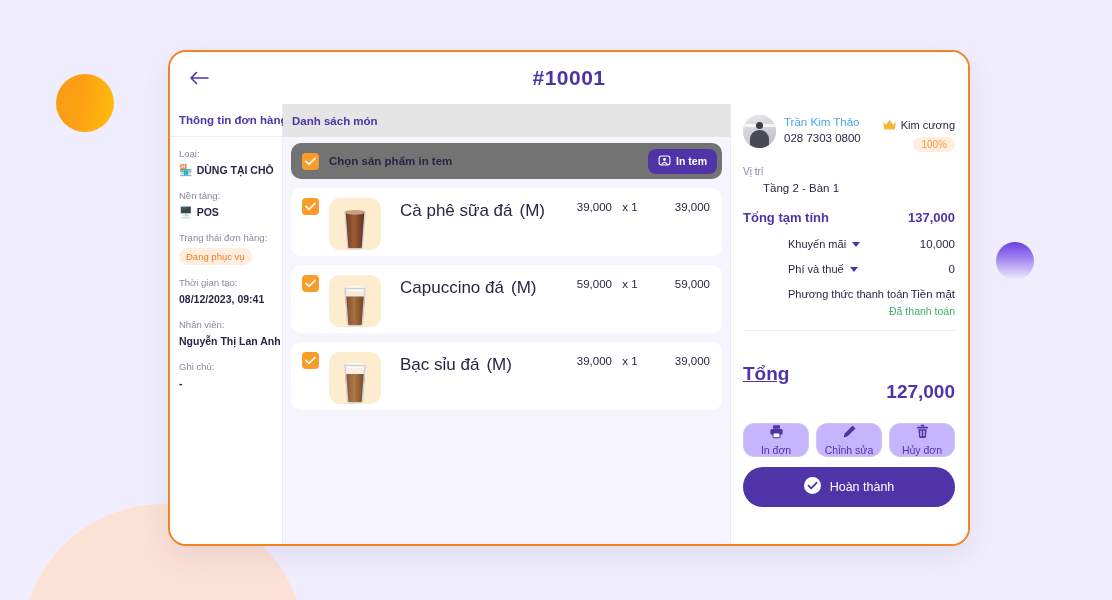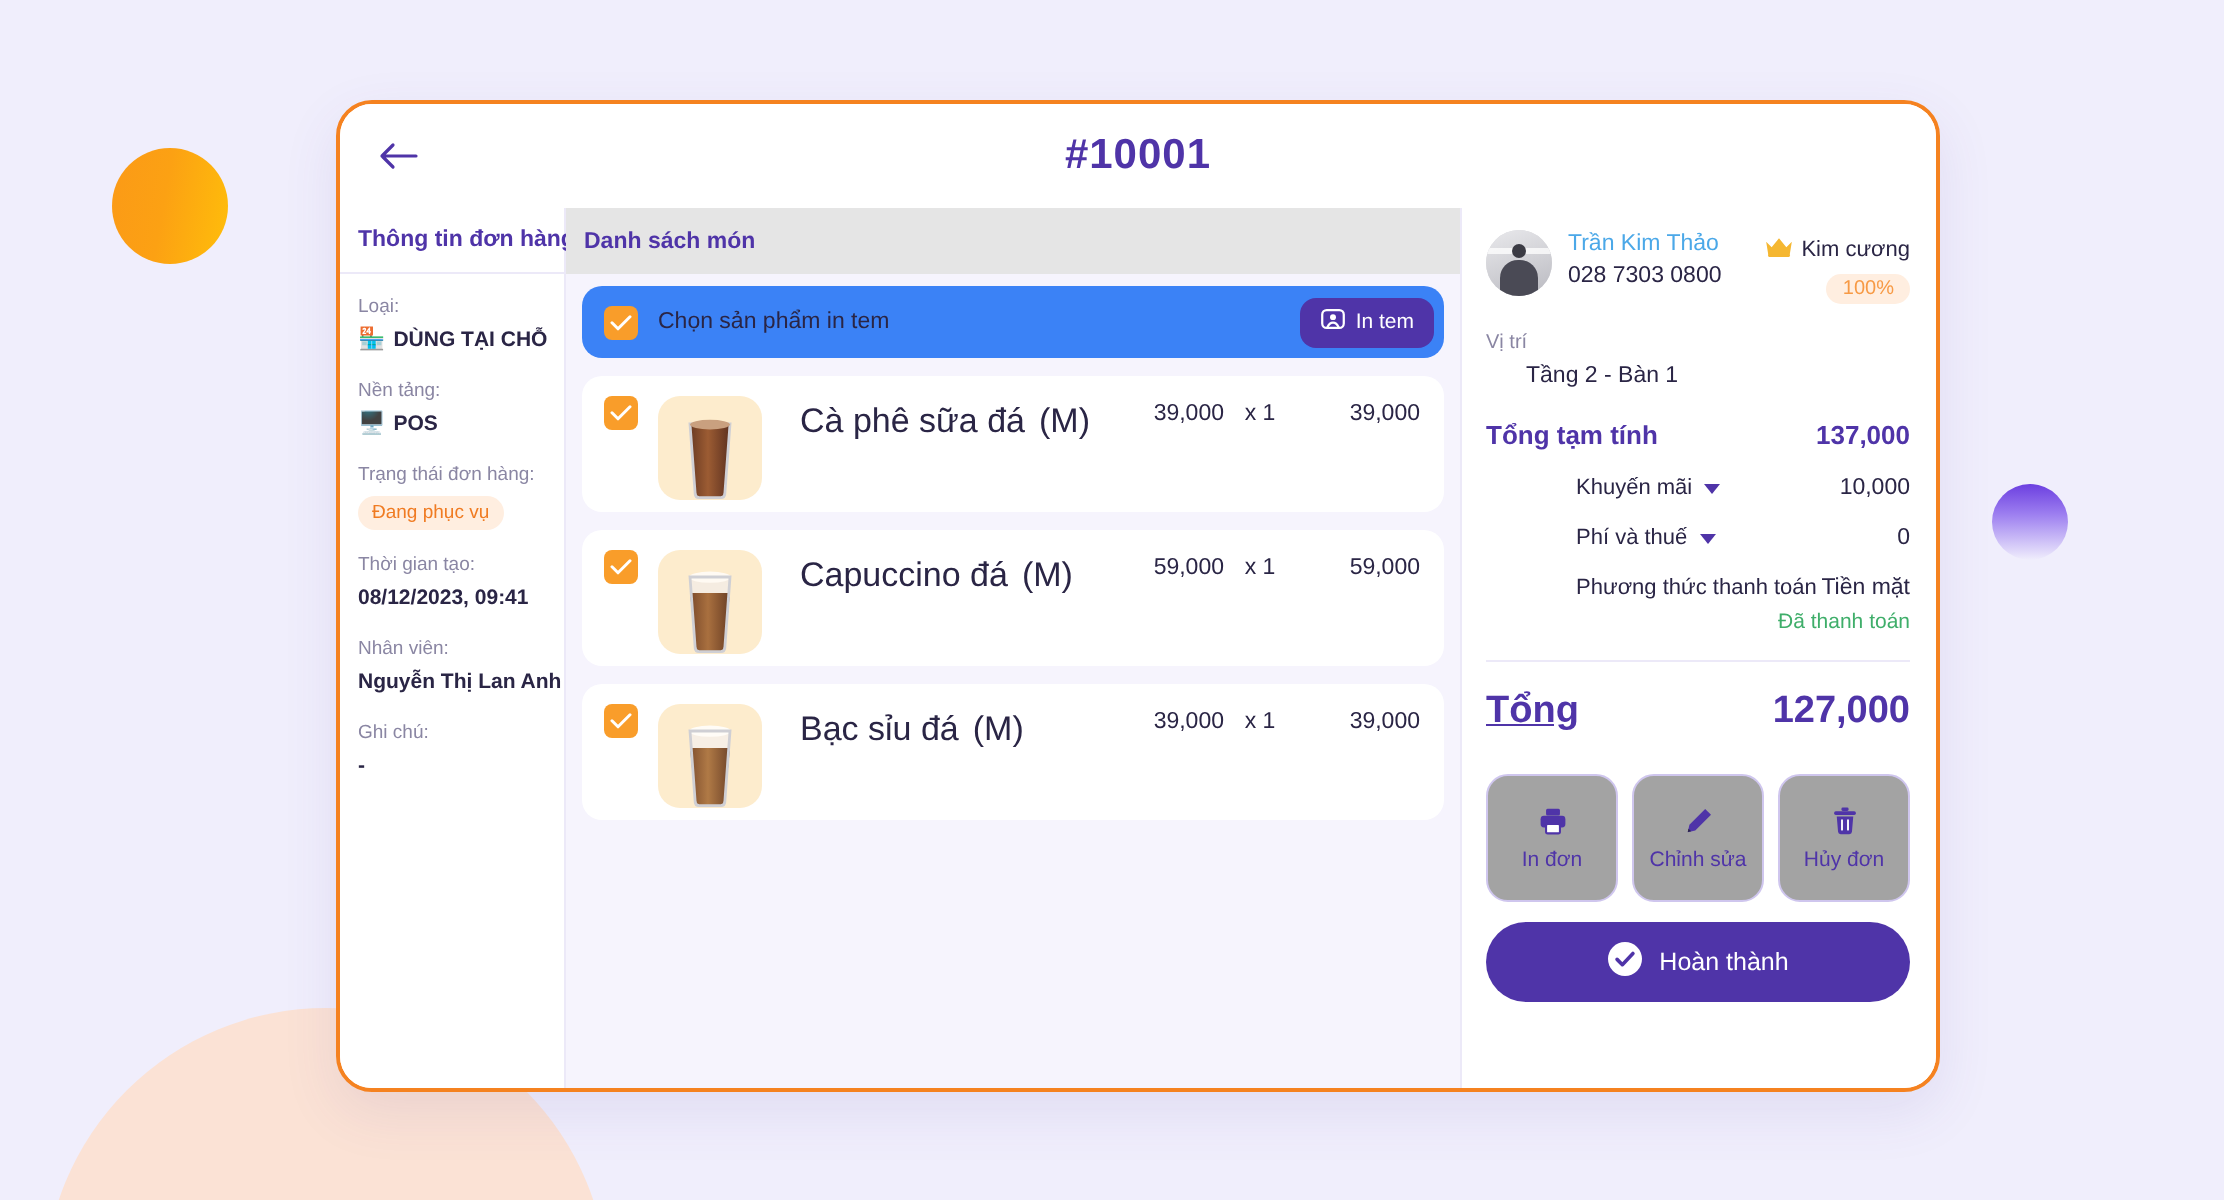--- a/index.html
+++ b/index.html
@@ -92,26 +92,27 @@
   #col-mid {
     flex: 1 1 auto; min-width: 0;
     background: #f6f4fd;
     display: flex; flex-direction: column;
     border-right: 1px solid #ece9f8;
   }
   #mid-head { background: #e5e5e5; }
   #mid-list { flex: 1; padding: 6px 8px 8px 8px; overflow: hidden; position: relative; }
 
   .select-row {
-    background: #3b82f6;
+    background: #737373;
     border-radius: 10px;
     height: 36px;
     display: flex; align-items: center;
     padding: 0 5px 0 11px;
     margin-bottom: 9px;
+    font-weight: bold;
   }
   .select-row .label {
     font-size: 11.5px; color: #2a2545; margin-left: 10px; flex: 1;
   }
   #print-tag-btn {
     background: #4f34a8; color: #fff;
     border-radius: 8px; height: 25px;
     display: flex; align-items: center; gap: 5px;
     padding: 0 10px; font-size: 10.5px; cursor: pointer;
   }
@@ -182,26 +183,26 @@
   .sum-row .k { flex: 1; display: flex; align-items: center; gap: 6px; }
   #subtotal-row .k, #subtotal-row .v { font-size: 13px; font-weight: bold; color: #4f34a8; }
   .sum-row .k span.kt { font-size: 11px; color: #2a2545; padding-left: 45px; }
   .sum-row .v { font-size: 11.5px; color: #2a2545; }
   .caret { width: 0; height: 0; border-left: 4px solid transparent; border-right: 4px solid transparent; border-top: 5px solid #4f34a8; cursor: pointer; }
   #paid-tag { text-align: right; font-size: 10.5px; color: #3fae6a; margin-top: 5px; }
 
   #total-sep { border-top: 1px solid #ece9f8; margin-top: 13px; }
   #total-row { display: flex; align-items: center; margin-top: 14px; }
   #total-label { flex: 1; font-size: 19px; font-weight: bold; color: #4f34a8; text-decoration: underline; }
-  #total-value { font-size: 19px; font-weight: bold; color: #4f34a8; }
+  #total-value { font-size: 19px; font-weight: bold; color: #4f34a8; margin-top: 36px; }
 
   #actions { display: flex; gap: 7px; margin-top: 20px; }
   .act-btn {
-    flex: 1; height: 64px; border: 1px solid #cfc6ee; border-radius: 11px;
-    background: #a3a3a3; color: #4f34a8;
+    flex: 1; height: 34px; border: 1px solid #cfc6ee; border-radius: 11px;
+    background: #c4b5fd; color: #4f34a8;
     display: flex; flex-direction: column; align-items: center; justify-content: center;
     gap: 3px; font-size: 10.5px; cursor: pointer;
   }
   #complete-btn {
     margin-top: 10px; height: 40px; border-radius: 20px;
     background: #4f34a8; color: #fff;
     display: flex; align-items: center; justify-content: center; gap: 9px;
     font-size: 12.5px; cursor: pointer;
   }
 </style>

